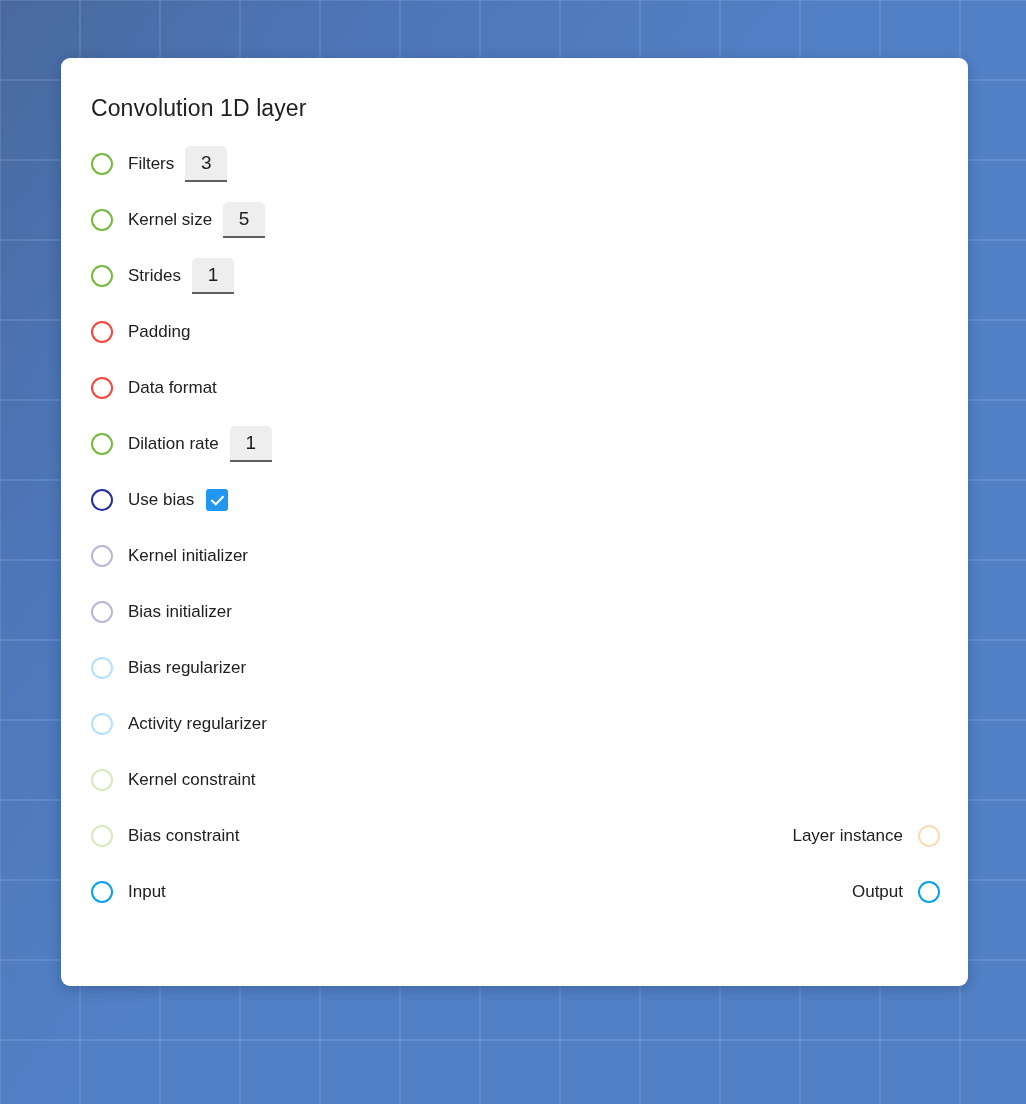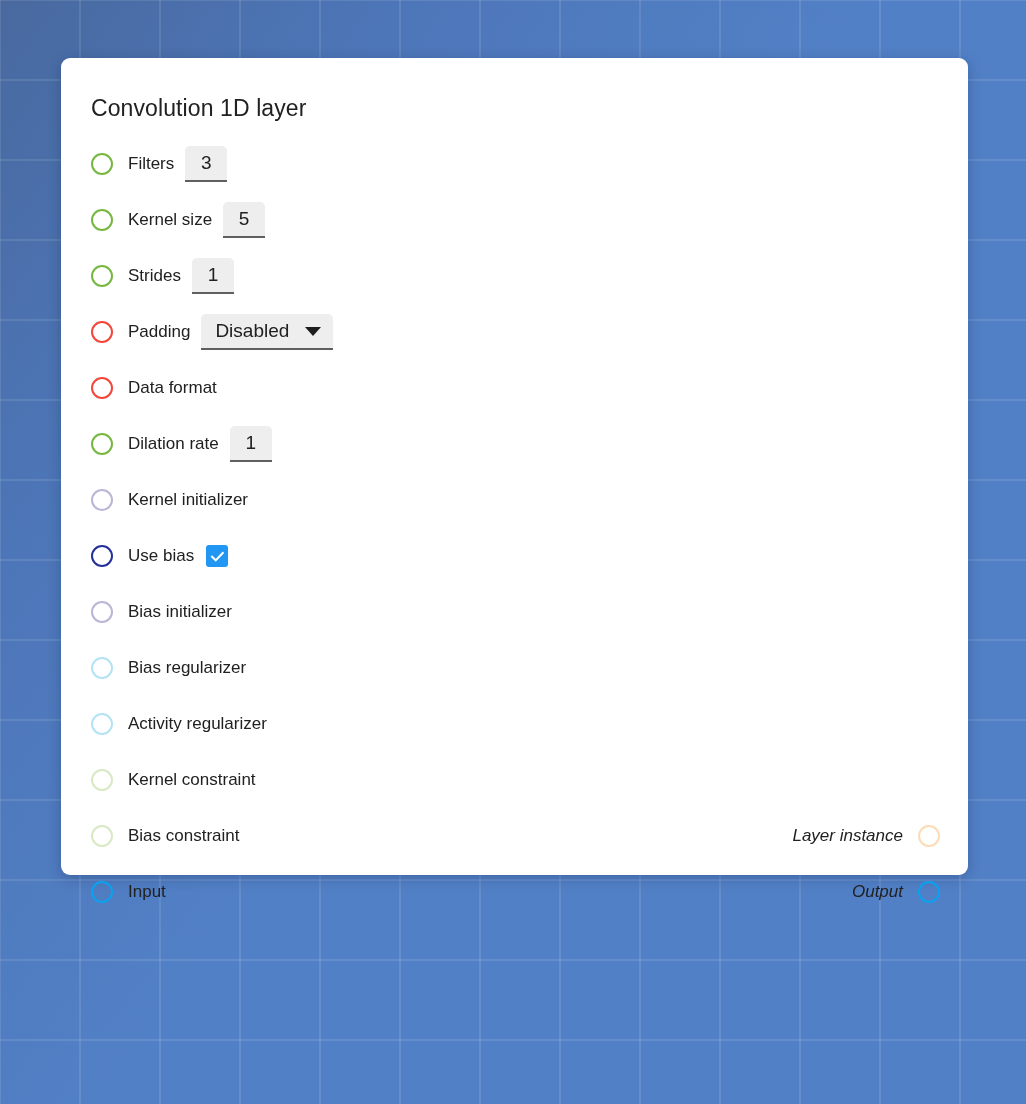--- a/index.html
+++ b/index.html
@@ -21,21 +21,21 @@
     background-position: -1px -1px, -1px -1px, 0 0;
     position: relative;
   }
 
   
   #card {
     position: absolute;
     left: 61px;
     top: 58px;
     width: 907px;
-    height: 817px;
+    height: 928px;
     background: #ffffff;
     border-radius: 9px;
     box-shadow: 0 3px 14px rgba(20,40,80,0.30);
     padding: 30px 28px 0 30px;
   }
 
   #panel-title {
     font-size: 23px;
     color: #212121;
     letter-spacing: 0.1px;
@@ -136,21 +136,20 @@
     flex: 0 0 auto;
   }
   .checkbox svg { display: block; }
 
   
   .right-group {
     position: absolute;
     right: 0;
     display: flex;
     align-items: center;
-    font-style: italic;
   }
   .right-group .row-label { margin-left: 0; margin-right: 15px; }
 </style>
 </head>
 <body>
 
 <div id="canvas">
   <div id="card">
 
     <h1 id="panel-title">Convolution 1D layer</h1>
@@ -167,49 +166,45 @@
           <div class="num-field">5</div>
         </div>
         <div class="row">
           <span class="port green"></span>
           <span class="row-label">Strides</span>
           <div class="num-field">1</div>
         </div>
         <div class="row">
           <span class="port red"></span>
           <span class="row-label">Padding</span>
-          <div class="select-field">
-            <span class="select-value">Disabled</span>
-            <span class="caret"></span>
-          </div>
         </div>
         <div class="row">
           <span class="port red"></span>
           <span class="row-label">Data format</span>
         </div>
         <div class="row">
           <span class="port green"></span>
           <span class="row-label">Dilation rate</span>
           <div class="num-field">1</div>
-        </div>
-        <div class="row">
-          <span class="port lavender"></span>
-          <span class="row-label">Kernel initializer</span>
         </div>
         <div class="row">
           <span class="port navy"></span>
           <span class="row-label">Use bias</span>
           <div class="checkbox">
             <svg width="15" height="15" viewBox="0 0 16 16" aria-hidden="true">
               <path d="M2.2 8.3 L6.1 12.1 L13.6 4.2" fill="none" stroke="#ffffff" stroke-width="2.2" stroke-linecap="square" stroke-linejoin="miter"></path>
             </svg>
           </div>
         </div>
         <div class="row">
           <span class="port lavender"></span>
+          <span class="row-label">Kernel initializer</span>
+        </div>
+        <div class="row">
+          <span class="port lavender"></span>
           <span class="row-label">Bias initializer</span>
         </div>
         <div class="row">
           <span class="port cyan-pale"></span>
           <span class="row-label">Bias regularizer</span>
         </div>
         <div class="row">
           <span class="port cyan-pale"></span>
           <span class="row-label">Activity regularizer</span>
         </div>

